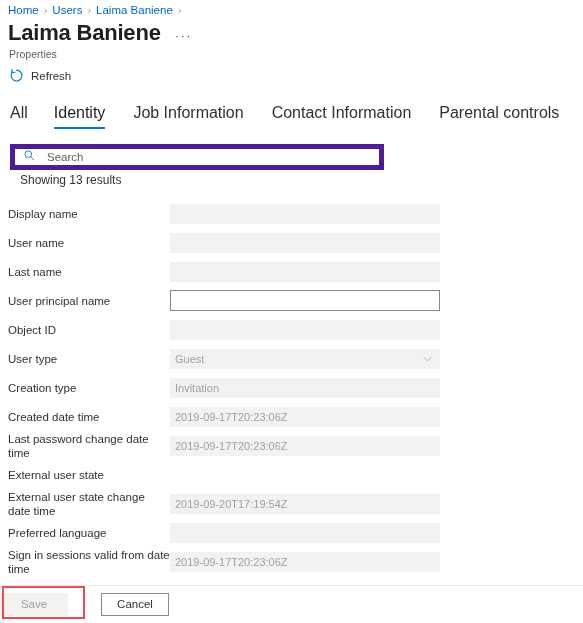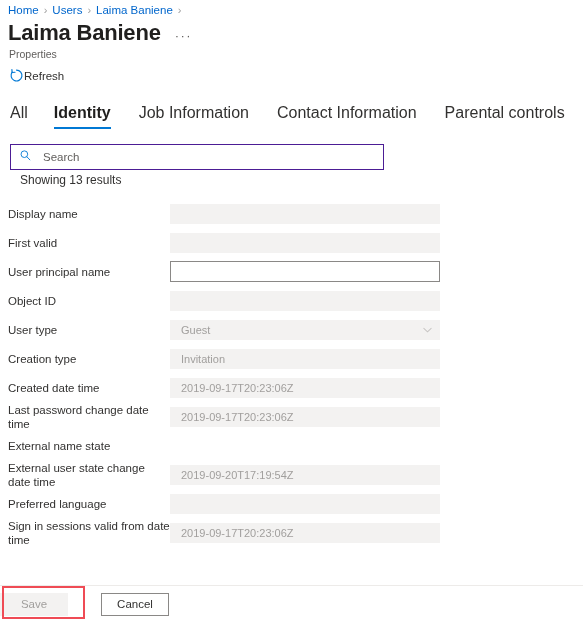--- a/index.html
+++ b/index.html
@@ -37,49 +37,49 @@
     cursor: pointer; line-height: 10px;
   }
   .subtitle {
     position: absolute; left: 9px; top: 48px;
     font-size: 10.5px; color: #605e5c; line-height: 13px;
   }
 
   
   .cmdbar {
     position: absolute; left: 9px; top: 68px;
-    display: flex; align-items: center; 
+    display: flex; align-items: center; gap: 7px;
     cursor: pointer;
   }
   .refresh-icon { width: 15px; height: 15px; display:block; }
   .cmd-label { font-size: 11.5px; color: #323130; }
 
   
   .tabs {
     position: absolute; left: 8px; top: 104px;
     display: flex; align-items: flex-start; gap: 0px;
   }
   .tab {
     font-size: 16px; color: #323130;
     padding: 0 14px 7px 14px;
     cursor: pointer; position: relative; white-space: nowrap;
   }
   .tab:first-child { padding-left: 2px; padding-right: 12px; }
-  .tab.active { font-weight: bold; color: #201f1e; }
+  .tab.active { font-weight: normal; color: #201f1e; }
   .tab.active::after {
     content: ""; position: absolute;
     left: 14px; right: 14px; bottom: 0px;
     height: 2px; background: #0078d4;
   }
 
   
   .search-box {
     position: absolute; left: 10px; top: 144px;
     width: 374px; height: 26px;
-    border: 1px solid #4c1d95; background: #fff;
+    border: 5px solid #4c1d95; background: #fff;
     display: flex; align-items: center; padding: 0 8px;
   }
   .search-icon { width: 13px; height: 13px; flex: none; }
   .search-input {
     border: none; outline: none; background: transparent;
     margin-left: 9px; font-size: 11.5px;
     font-family: "Liberation Sans", sans-serif;
     color: #323130; width: 100%; height: 100%;
   }
   .search-input::placeholder { color: #605e5c; opacity: 1; }
@@ -101,21 +101,21 @@
   }
   .field-control {
     width: 270px; height: 20px; position: relative;
     display: flex; align-items: center;
   }
   .field-input {
     width: 100%; height: 20px;
     background: #f3f2f1; border: none; outline: none;
     font-family: "Liberation Sans", sans-serif;
     font-size: 11px; color: #a19f9d;
-    padding: 0 11px;
+    padding: 0 5px;
   }
   .field-input.editable {
     background: #ffffff; border: 1px solid #8a8886;
     color: #323130; height: 21px;
   }
   .field-input.blurred {
     color: transparent;
     text-shadow: 0 0 3.2px rgba(140,138,136,0.85);
   }
   .field-control.dropdown .field-input { padding-right: 24px; }
@@ -209,21 +209,27 @@
   <div class="results-count">Showing 13 results</div>
 
   <div class="form" id="form">
       <div class="field-row">
         <div class="field-label">Display name</div>
         <div class="field-control">
           <input type="text" class="field-input" readonly="" value="" style="">
         </div>
       </div>
       <div class="field-row">
-        <div class="field-label">First valid</div>
+        <div class="field-label">User name</div>
+        <div class="field-control">
+          <input type="text" class="field-input" readonly="" value="" style="">
+        </div>
+      </div>
+      <div class="field-row">
+        <div class="field-label">Last name</div>
         <div class="field-control">
           <input type="text" class="field-input" readonly="" value="" style="">
         </div>
       </div>
       <div class="field-row">
         <div class="field-label">User principal name</div>
         <div class="field-control">
           <input type="text" class="field-input editable" value="" style="">
         </div>
       </div>
@@ -254,21 +260,21 @@
           <input type="text" class="field-input" readonly="" value="2019-09-17T20:23:06Z" style="">
         </div>
       </div>
       <div class="field-row">
         <div class="field-label">Last password change date time</div>
         <div class="field-control">
           <input type="text" class="field-input" readonly="" value="2019-09-17T20:23:06Z" style="">
         </div>
       </div>
       <div class="field-row">
-        <div class="field-label">External name state</div>
+        <div class="field-label">External user state</div>
       </div>
       <div class="field-row">
         <div class="field-label">External user state change date time</div>
         <div class="field-control">
           <input type="text" class="field-input" readonly="" value="2019-09-20T17:19:54Z" style="">
         </div>
       </div>
       <div class="field-row">
         <div class="field-label">Preferred language</div>
         <div class="field-control">

